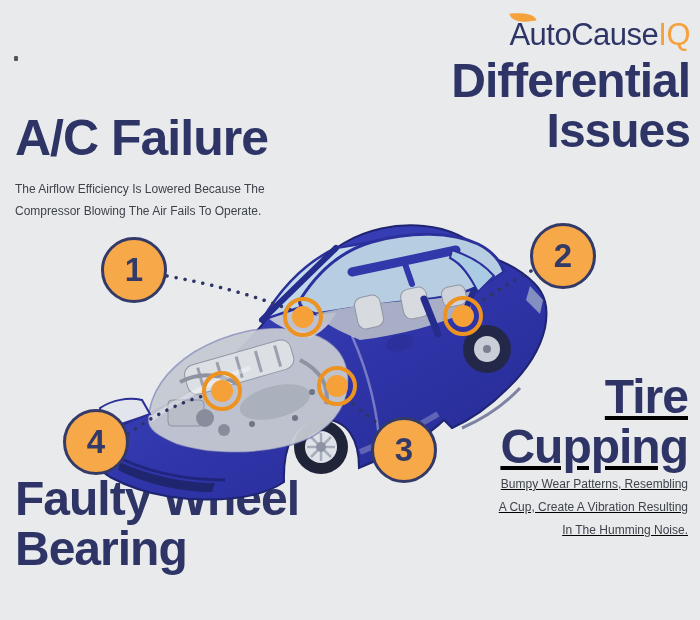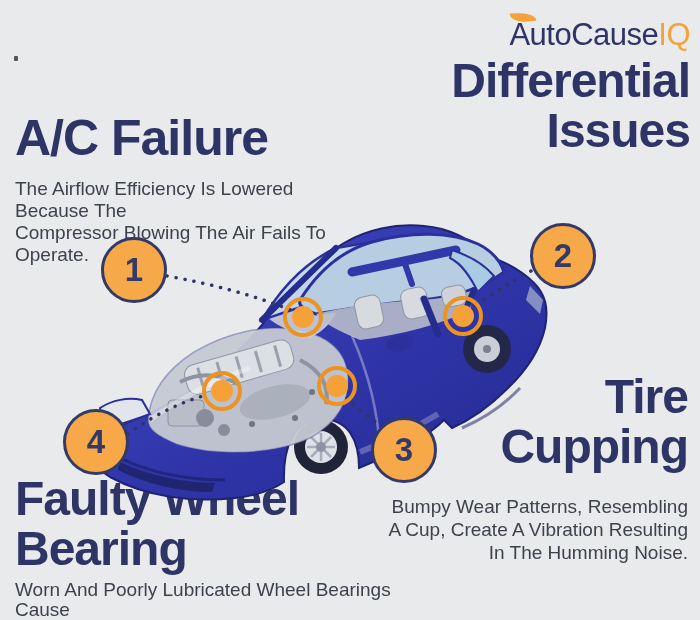--- a/index.html
+++ b/index.html
@@ -15,29 +15,29 @@
         font-weight:normal;font-size:31px;letter-spacing:-0.5px;line-height:1;}
   .logo .navy{color:#2e3566;}
   .logo .orange{color:#f6a23c;}
   .logo-swoosh{position:absolute;left:1px;top:-7px;width:26px;height:10px;background:#f6a23c;
                border-radius:0 100% 0 60% / 0 100% 0 100%;transform:rotate(-7deg);}
 
   
   .section{position:absolute;}
   .title{color:#2e3566;font-weight:bold;font-size:48px;line-height:1.05;
          letter-spacing:-1px;white-space:pre-line;margin:0;}
-  .body{color:#3e434b;font-size:19px;line-height:22px;white-space:pre-line;margin:0;}
+  .body{color:#3e434b;font-size:12px;line-height:22px;white-space:pre-line;margin:0;}
   .align-right{text-align:right;}
   .sec-ac{left:15px;top:112px;width:340px;}
   .sec-ac .title{font-size:50px;}
   .sec-ac .body{margin-top:13px;}
   .sec-diff{right:10px;top:56px;width:380px;}
   .sec-diff .body{margin-top:5px;}
-  .sec-tire{right:12px;top:372px;width:320px;}
-  .sec-tire .body{margin-top:22px;line-height:23px;}
+  .sec-tire{right:12px;top:372px;width:320px;text-decoration:underline;}
+  .sec-tire .body{margin-top:0;line-height:23px;}
   .sec-bearing{left:15px;top:474px;width:400px;}
   .sec-bearing .body{margin-top:5px;line-height:20px;}
 
   
   .callout{position:absolute;width:66px;height:66px;box-sizing:border-box;border-radius:50%;
            background:#f7a848;border:3px solid #333a68;display:flex;align-items:center;justify-content:center;
            color:#333a68;font-weight:bold;font-size:33px;}
   .callout-1{left:101px;top:237px;}
   .callout-2{left:530px;top:223px;}
   .callout-3{left:371px;top:417px;}
@@ -83,22 +83,20 @@
     <h1 class="title">Tire
 Cupping</h1>
     <p class="body">Bumpy Wear Patterns, Resembling
 A Cup, Create A Vibration Resulting
 In The Humming Noise.</p>
   </div>
 
   <div class="section sec-bearing">
     <h1 class="title">Faulty Wheel
 Bearing</h1>
-    <p class="body">Worn And Poorly Lubricated Wheel Bearings Cause
-Extra Friction Producing The Humming Noise.</p>
   </div>
 
   <svg class="car-svg" width="700" height="620" viewBox="0 0 700 620">
     <defs>
       <linearGradient id="bodyGrad" x1="0" y1="0" x2="1" y2="1">
         <stop offset="0" stop-color="#424ac6"></stop>
         <stop offset="0.55" stop-color="#2f35a8"></stop>
         <stop offset="1" stop-color="#23288f"></stop>
       </linearGradient>
       <linearGradient id="glassGrad" x1="0" y1="0" x2="1" y2="1">

